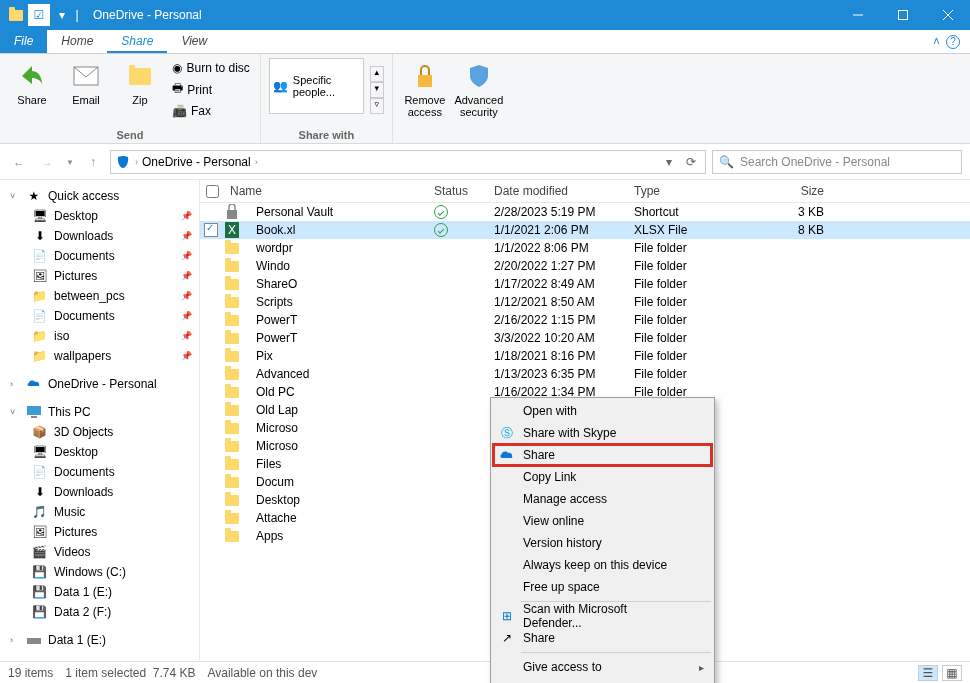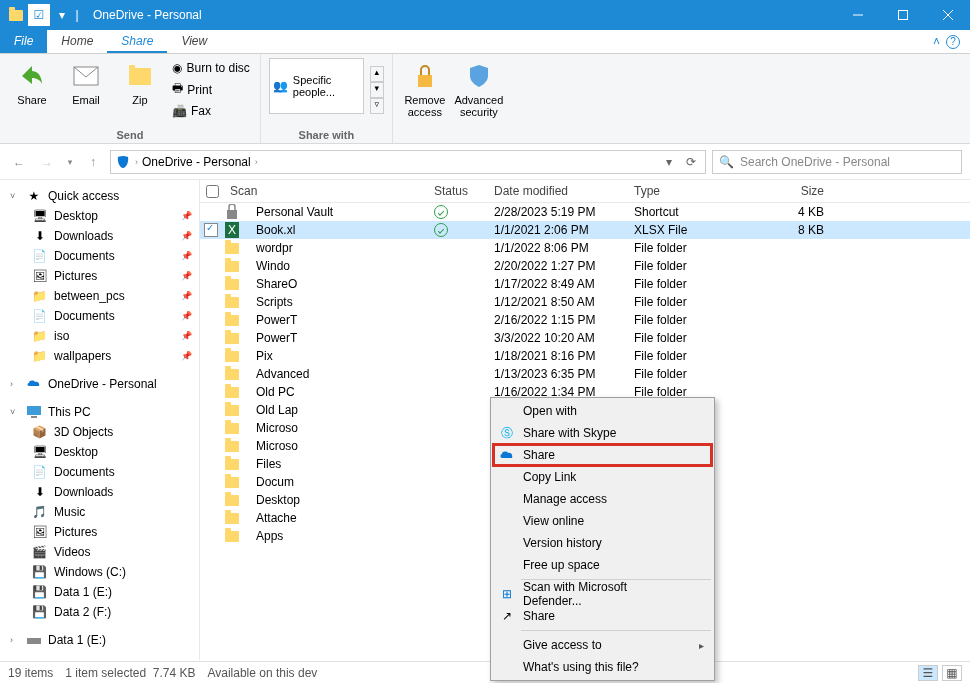--- a/index.html
+++ b/index.html
@@ -356,21 +356,21 @@
           </svg>
         </span>
         <span>Data 1 (E:)</span>
       </div>
   </div>
 
   <div class="filelist">
     <div class="listheader">
       <div class="col-name">
           <input type="checkbox" style="width: 13px; height: 13px; margin-left: -18px; margin-right: 5px;">
-          <span>Scan</span>
+          <span>Name</span>
         </div>
       <div class="col-status">Status</div>
       <div class="col-date">Date modified</div>
       <div class="col-type">Type</div>
       <div class="col-size">Size</div>
     </div>
     <div id="file-rows">
         <div class="row ">
 
      <div class="col-name">
@@ -380,21 +380,21 @@
                 <path d="M4 6 L4 3 A3 3 0 0 1 10 3 L10 6" fill="none" stroke="#888" stroke-width="1.5"></path>
               </svg>
             </span>
             <span>Personal Vault</span>
           </div>
      <div class="col-status">
             <div class="status-ico"></div>
           </div>
      <div class="col-date">2/28/2023 5:19 PM</div>
      <div class="col-type">Shortcut</div>
-     <div class="col-size">4 KB</div>
+     <div class="col-size">3 KB</div>
    </div>
         <div class="row selected">
      <div class="chk checked"></div>
      <div class="col-name">
             <span class="fico">
               <svg width="14" height="16">
                 <rect width="14" height="16" fill="#1d6f42"></rect>
                 <text x="7" y="12" fill="#fff" font-size="8" text-anchor="middle">X</text>
               </svg>
             </span>
@@ -652,20 +652,23 @@
       <div class="ctxitem">
           <span>Manage access</span>
         </div>
       <div class="ctxitem">
           <span>View online</span>
         </div>
       <div class="ctxitem">
           <span>Version history</span>
         </div>
       <div class="ctxitem">
+          <span>Always keep on this device</span>
+        </div>
+      <div class="ctxitem">
           <span>Free up space</span>
         </div>
       <div class="ctxsep"></div>
       <div class="ctxitem">
           <span class="cico" style="color:#0078d4;">⊞</span>
           <span>Scan with Microsoft Defender...</span>
         </div>
       <div class="ctxitem">
           <span class="cico">↗</span>
           <span>Share</span>

